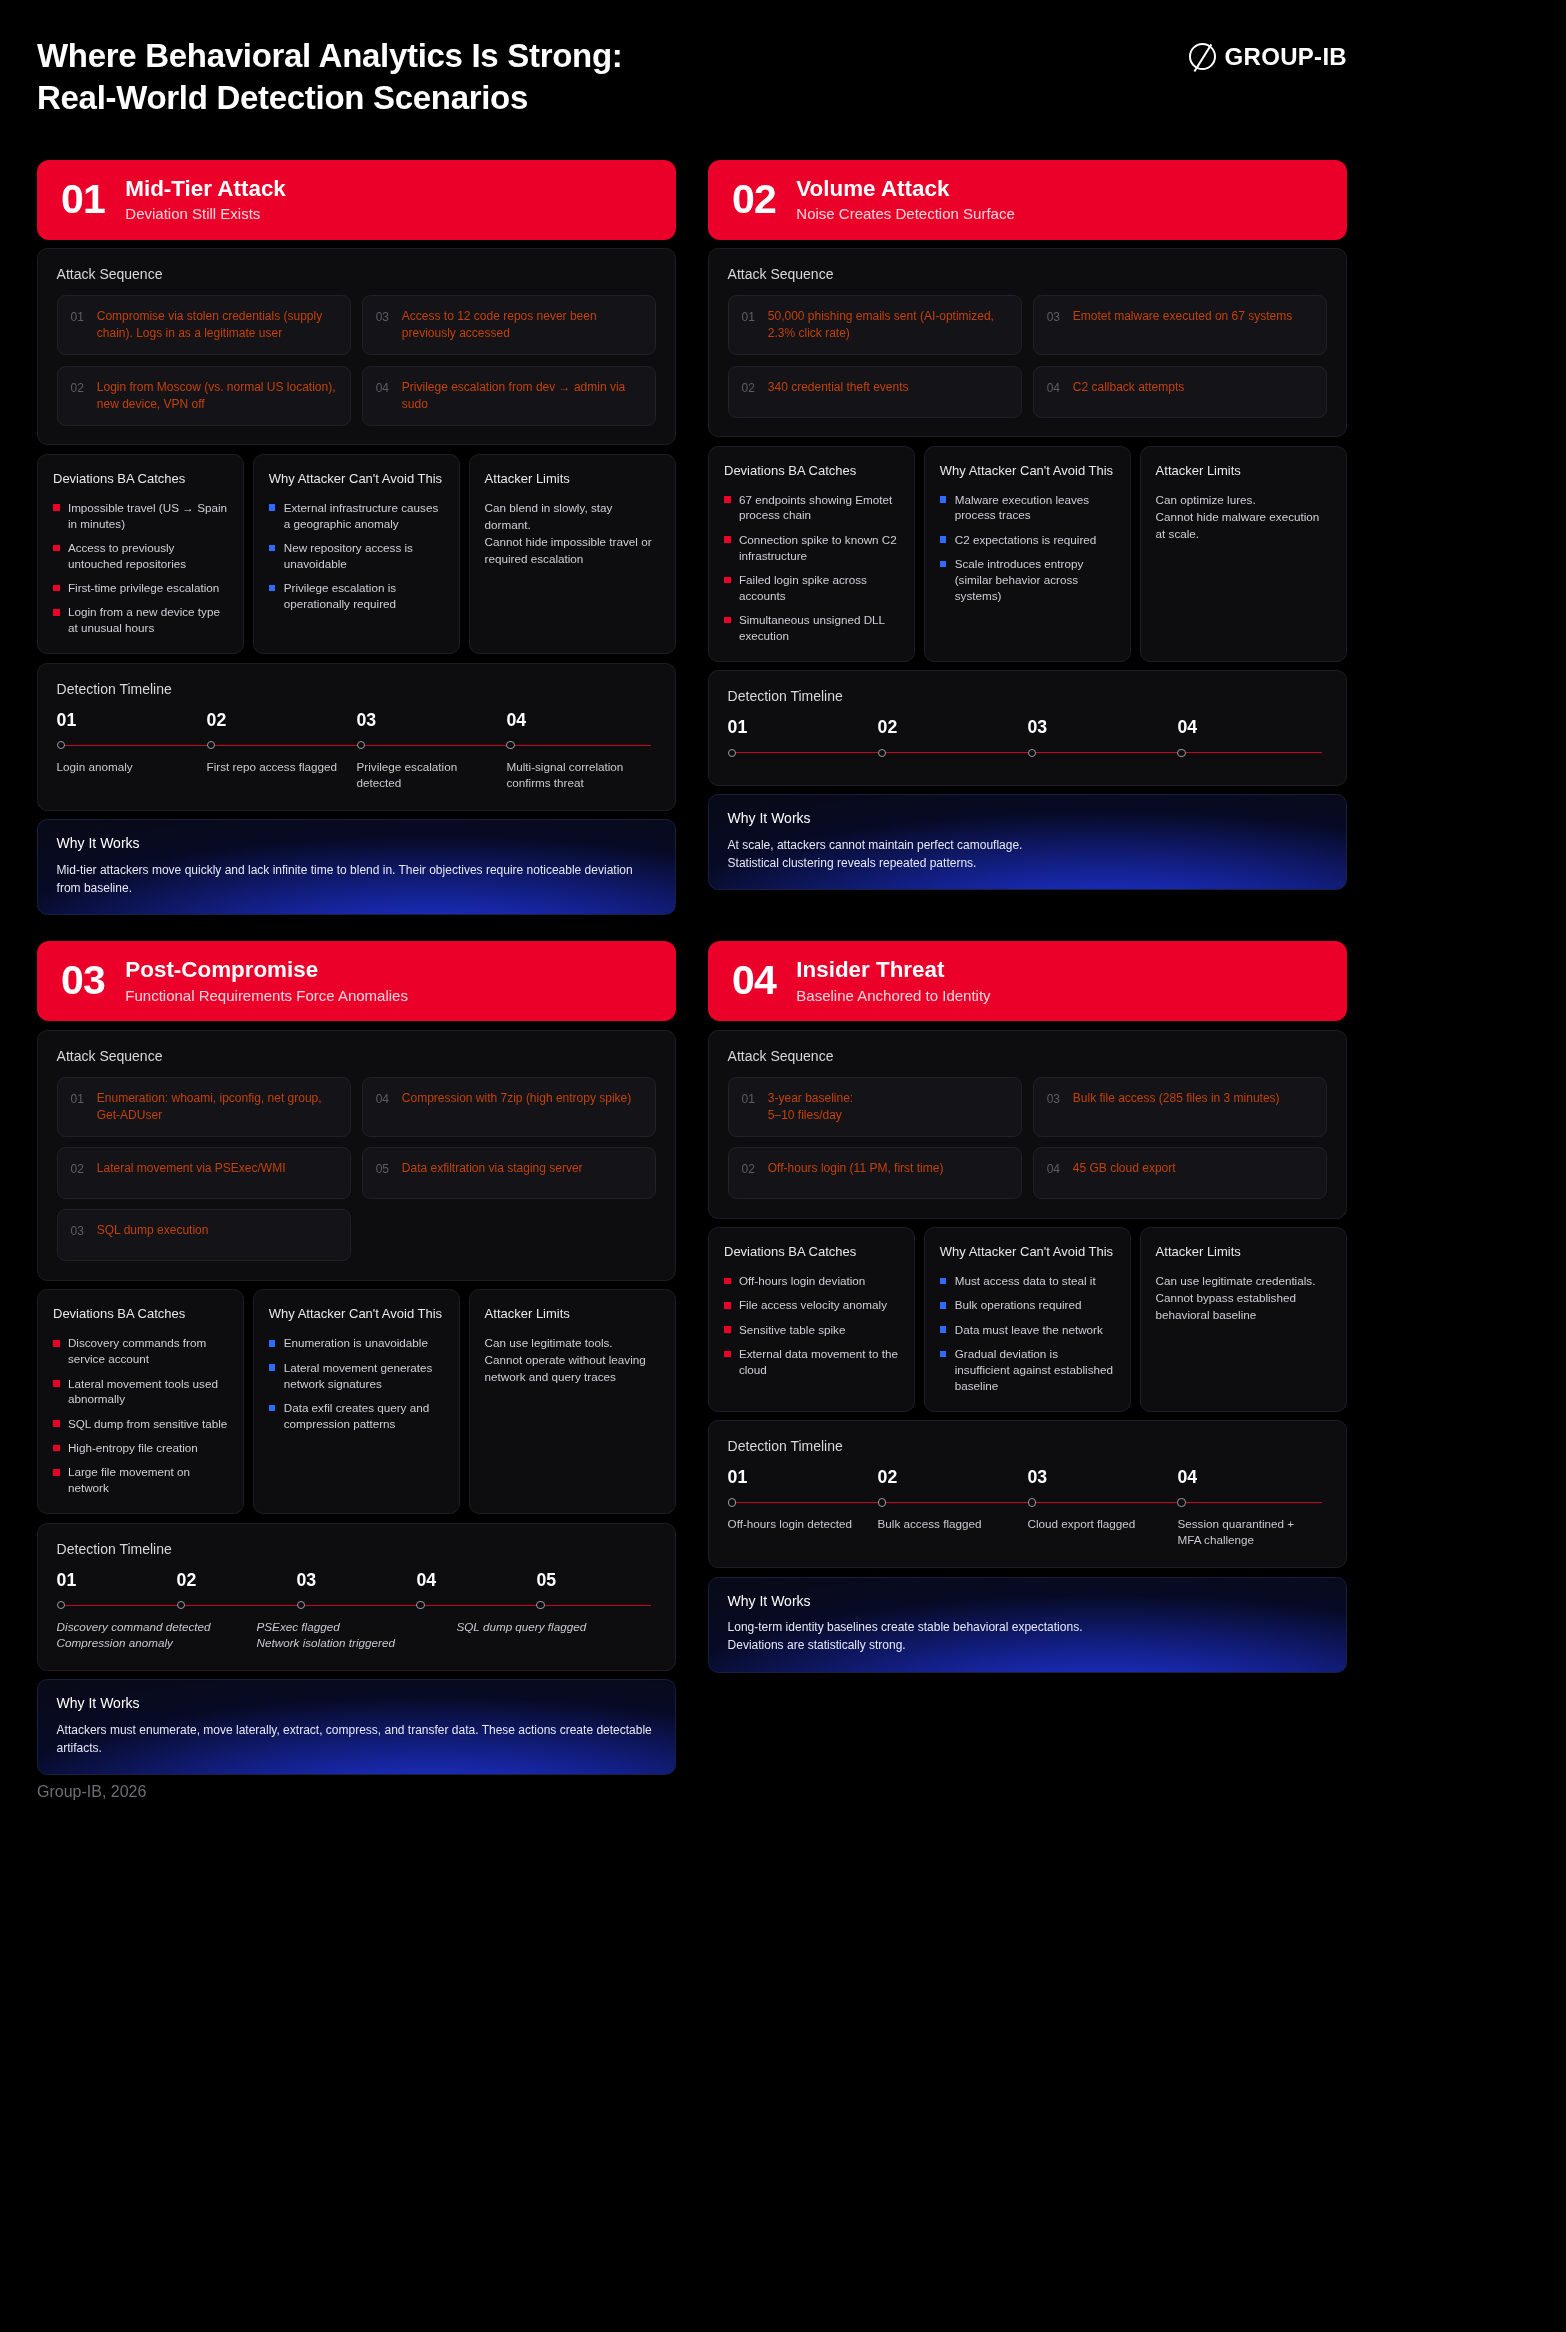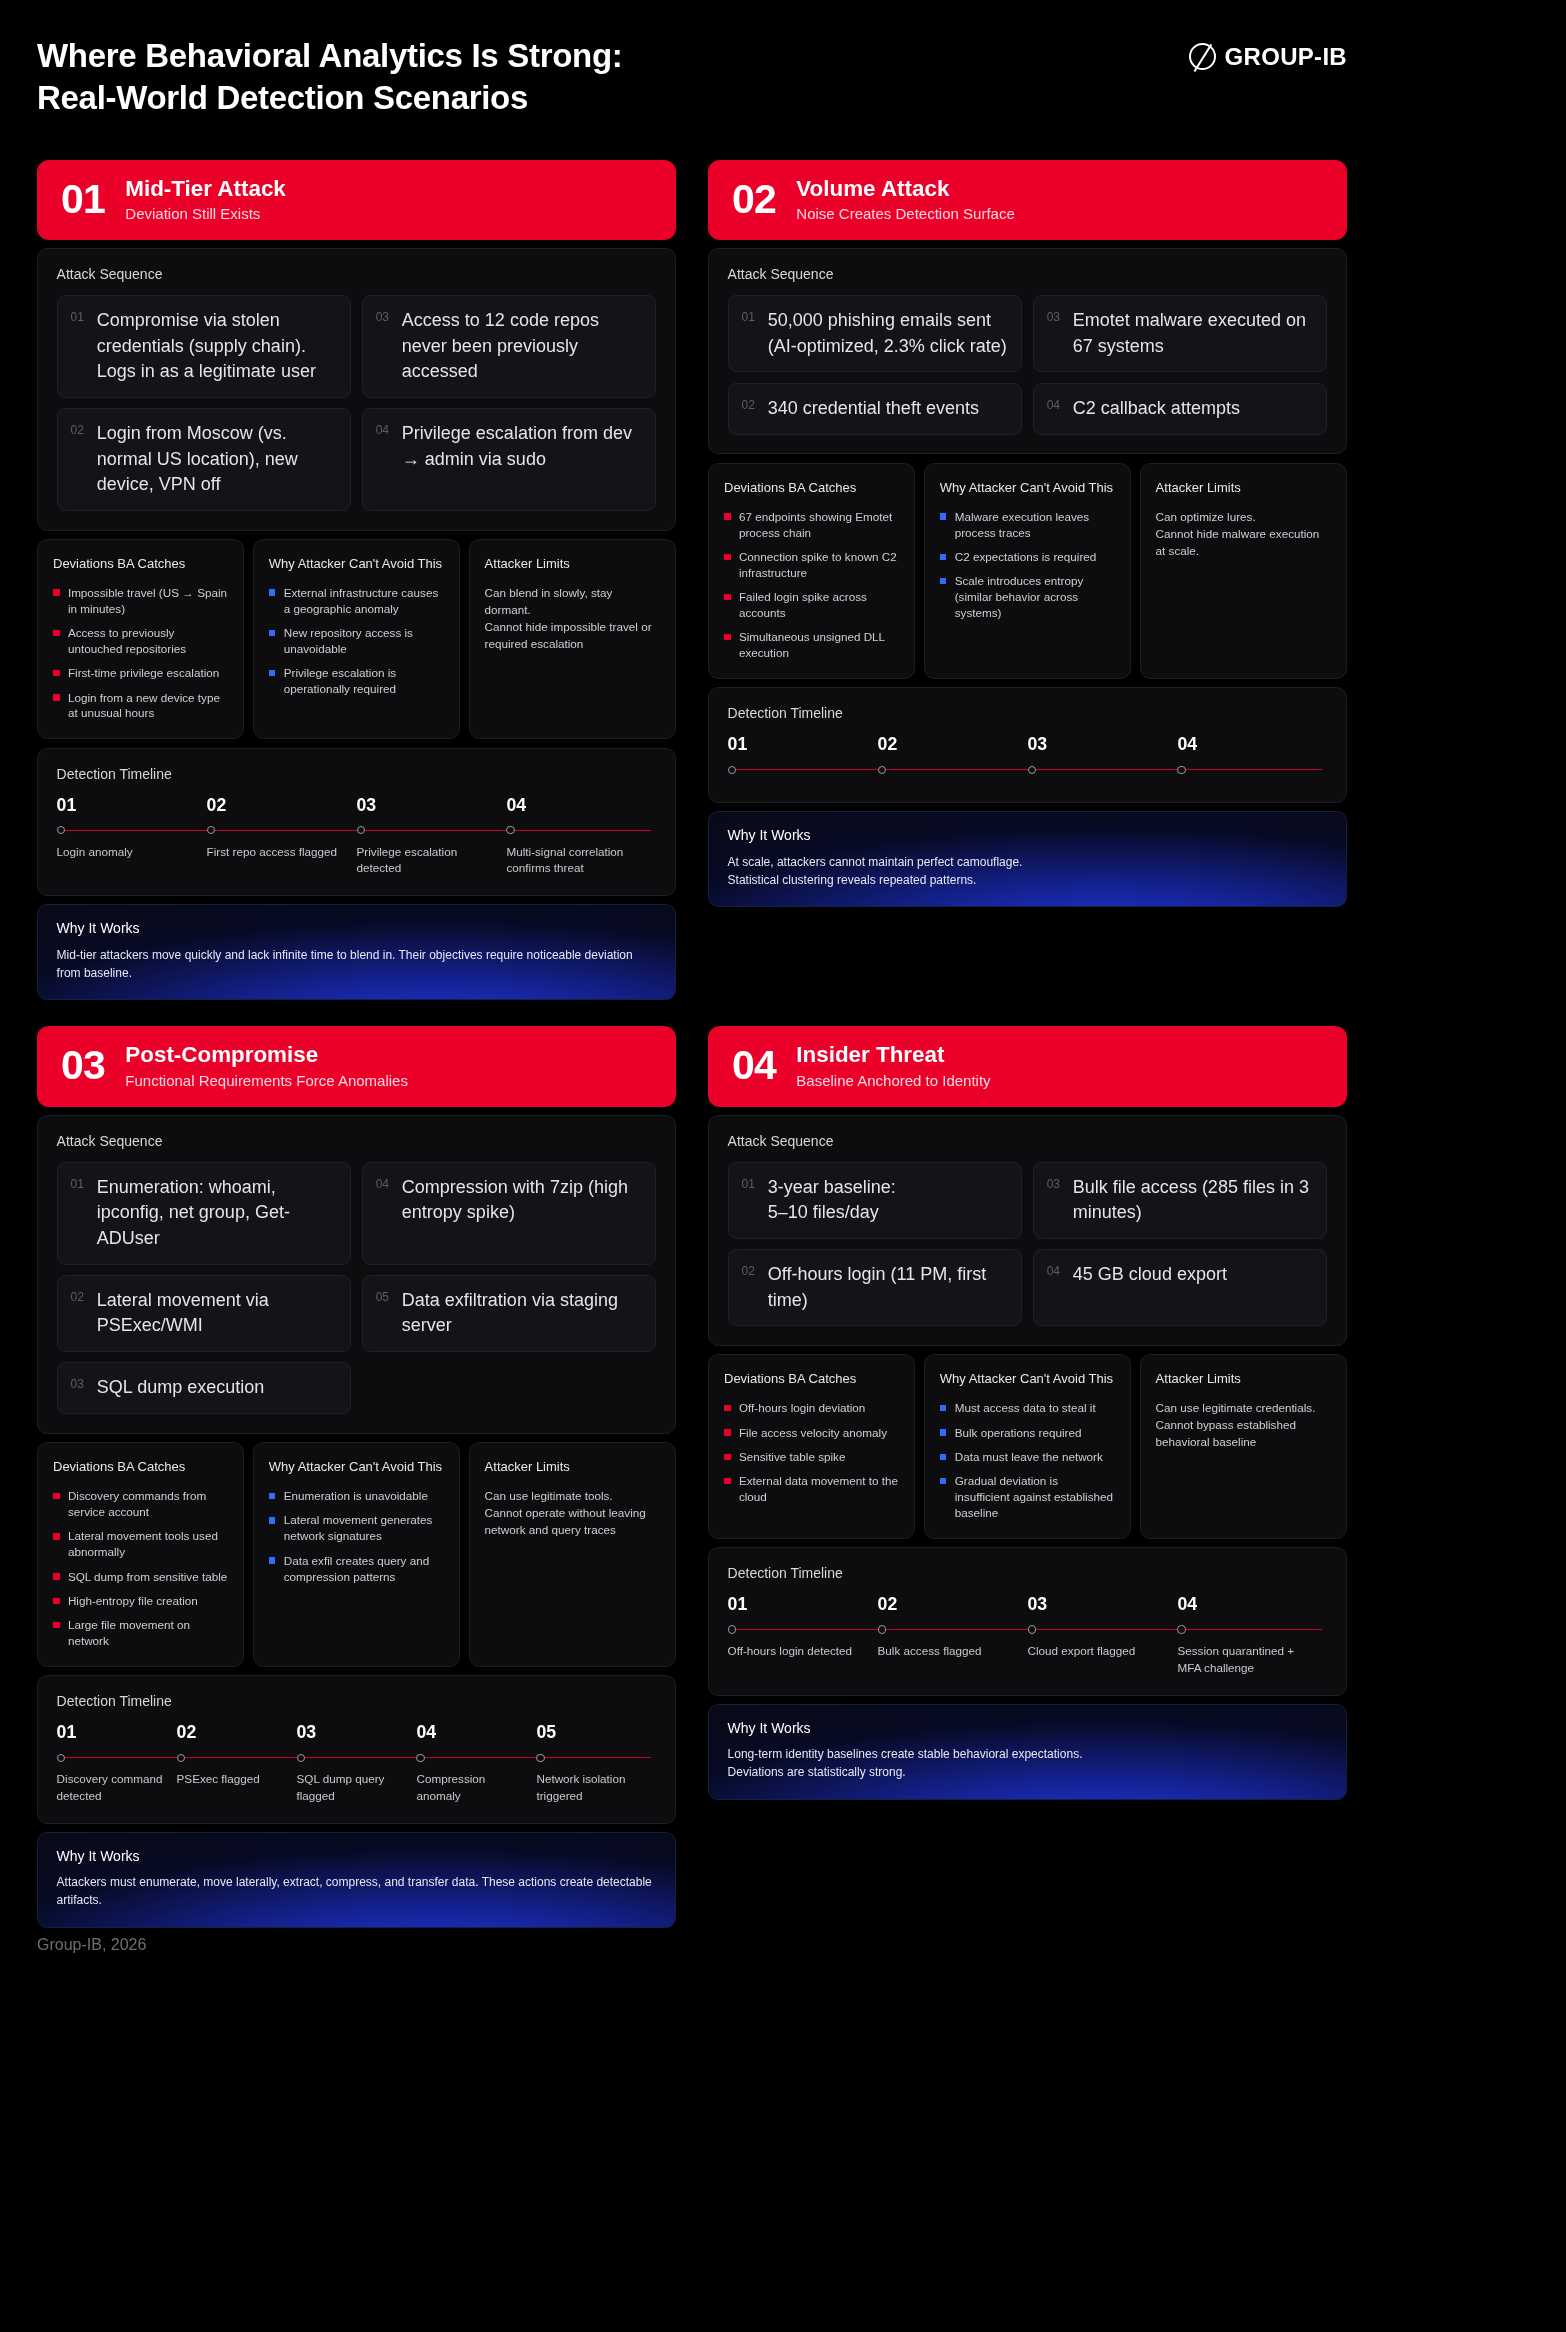--- a/index.html
+++ b/index.html
@@ -124,23 +124,23 @@
     min-height: 52px;
   }
   .seq-num {
     font-size: 12px;
     color: #5d5d66;
     font-weight: 500;
     padding-top: 1.9px;
     min-width: 15px;
   }
   .seq-text {
-    font-size: 18px;
+    font-size: 12px;
     line-height: 1.42;
-    color: #e5e5e5;
+    color: #c2410c;
   }
 
   
   .triple {
     display: grid;
     grid-template-columns: 1fr 1fr 1fr;
     gap: 8.4px;
   }
   .tri-panel {
     background: #0d0d0f;
@@ -580,21 +580,21 @@
                 <div class="tl-dot"></div>
               </div>
               <div>
                 <div class="tl-dot"></div>
               </div>
               <div>
                 <div class="tl-dot"></div>
               </div>
             </div>
           </div>
-          <div class="tl-labels" style="grid-template-columns: repeat(5, 1fr);">
+          <div class="tl-labels" style="grid-template-columns: repeat(3, 1fr); font-style: italic;">
             <div class="tl-label">Discovery command detected</div>
             <div class="tl-label">PSExec flagged</div>
             <div class="tl-label">SQL dump query flagged</div>
             <div class="tl-label">Compression anomaly</div>
             <div class="tl-label">Network isolation triggered</div>
           </div>
         </div>
         <div class="why">
           <div class="why-title">Why It Works</div>
           <div class="why-text">Attackers must enumerate, move laterally, extract, compress, and transfer data. These actions create detectable artifacts.</div>

